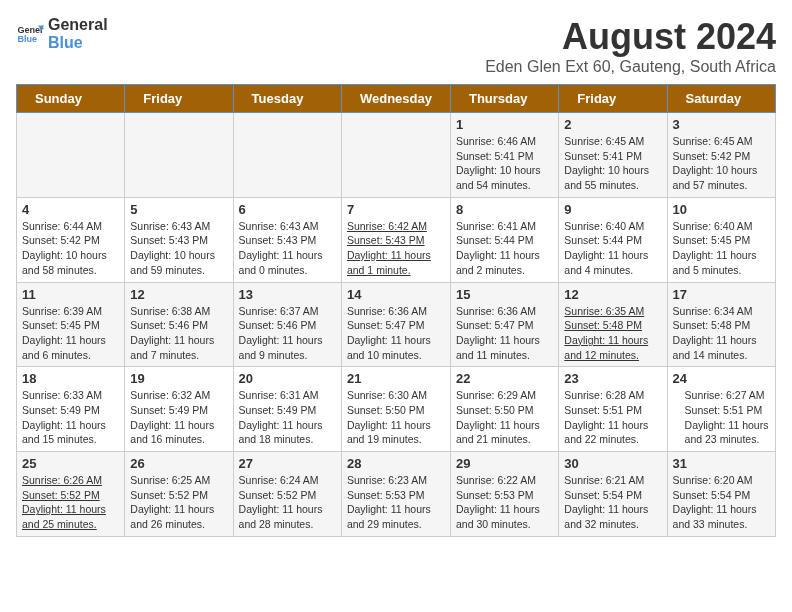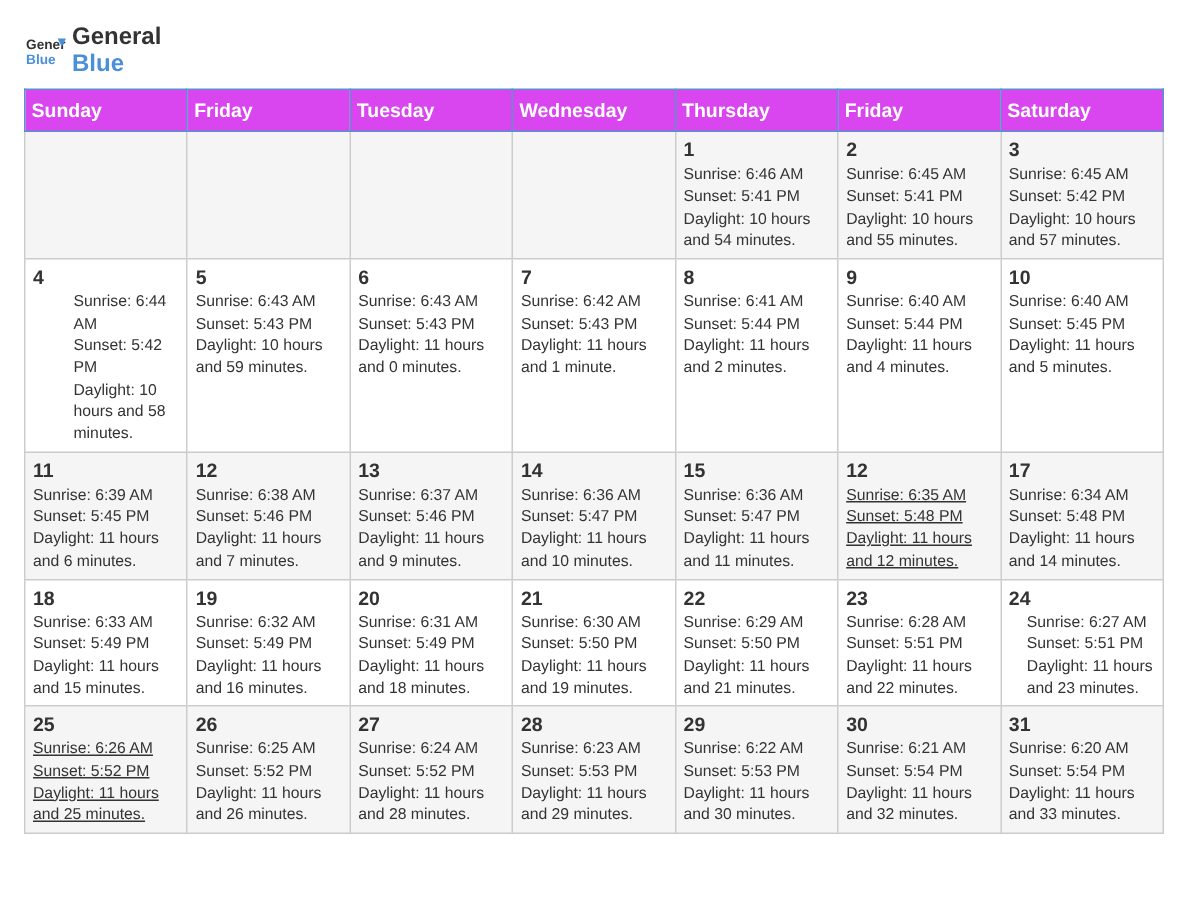--- a/index.html
+++ b/index.html
@@ -36,24 +36,24 @@
     .location-title {
       font-size: 16px;
       color: #555;
     }
     table {
       width: 100%;
       border-collapse: collapse;
       font-size: 11px;
     }
     thead tr th {
-      background-color: #d946ef;
+      background-color: #a16207;
       color: #fff;
       font-size: 13px;
-      padding: 6px 4px;
+      padding: 6px 18px;
       text-align: left;
       border: 1px solid #5a90d0;
     }
     tbody tr td {
       vertical-align: top;
       border: 1px solid #ccc;
       padding: 4px 5px;
       width: calc(100% / 7);
       min-height: 80px;
     }
@@ -84,20 +84,24 @@
     <svg class="logo-icon" viewBox="0 0 40 40" xmlns="http://www.w3.org/2000/svg">
       <text x="2" y="18" font-size="13" font-weight="bold" fill="#333">General</text>
       <text x="2" y="32" font-size="13" font-weight="bold" fill="#4a90d9">Blue</text>
       <polygon points="32,8 40,8 36,16" fill="#4a90d9"></polygon>
     </svg>
     <div style="line-height:1.1;">
       <div style="font-size:16px;font-weight:bold;color:#333;">General</div>
       <div style="font-size:16px;font-weight:bold;color:#4a90d9;">Blue</div>
     </div>
   </div>
+  <div class="title-area">
+    <div class="month-title">August 2024</div>
+    <div class="location-title">Eden Glen Ext 60, Gauteng, South Africa</div>
+  </div>
 </div>
 
 <table>
   <thead>
     <tr>
     <th>Sunday</th>
         <th>Friday</th>
         <th>Tuesday</th>
         <th>Wednesday</th>
         <th>Thursday</th>
@@ -126,39 +130,39 @@
         <td>
           <span class="day-number">3</span>
           <div class="day-info" style="white-space: pre-line;">Sunrise: 6:45 AM
 Sunset: 5:42 PM
 Daylight: 10 hours and 57 minutes.</div>
         </td>
       </tr>
       <tr>
         <td>
           <span class="day-number">4</span>
-          <div class="day-info" style="white-space: pre-line; margin-left: 27px;">Sunrise: 6:44 AM
+          <div class="day-info" style="white-space: pre-line;">Sunrise: 6:44 AM
 Sunset: 5:42 PM
 Daylight: 10 hours and 58 minutes.</div>
         </td>
         <td>
           <span class="day-number">5</span>
           <div class="day-info" style="white-space: pre-line;">Sunrise: 6:43 AM
 Sunset: 5:43 PM
 Daylight: 10 hours and 59 minutes.</div>
         </td>
         <td>
           <span class="day-number">6</span>
           <div class="day-info" style="white-space: pre-line;">Sunrise: 6:43 AM
 Sunset: 5:43 PM
 Daylight: 11 hours and 0 minutes.</div>
         </td>
         <td>
           <span class="day-number">7</span>
-          <div class="day-info" style="white-space: pre-line;">Sunrise: 6:42 AM
+          <div class="day-info" style="white-space: pre-line; text-decoration: underline;">Sunrise: 6:42 AM
 Sunset: 5:43 PM
 Daylight: 11 hours and 1 minute.</div>
         </td>
         <td>
           <span class="day-number">8</span>
           <div class="day-info" style="white-space: pre-line;">Sunrise: 6:41 AM
 Sunset: 5:44 PM
 Daylight: 11 hours and 2 minutes.</div>
         </td>
         <td>

